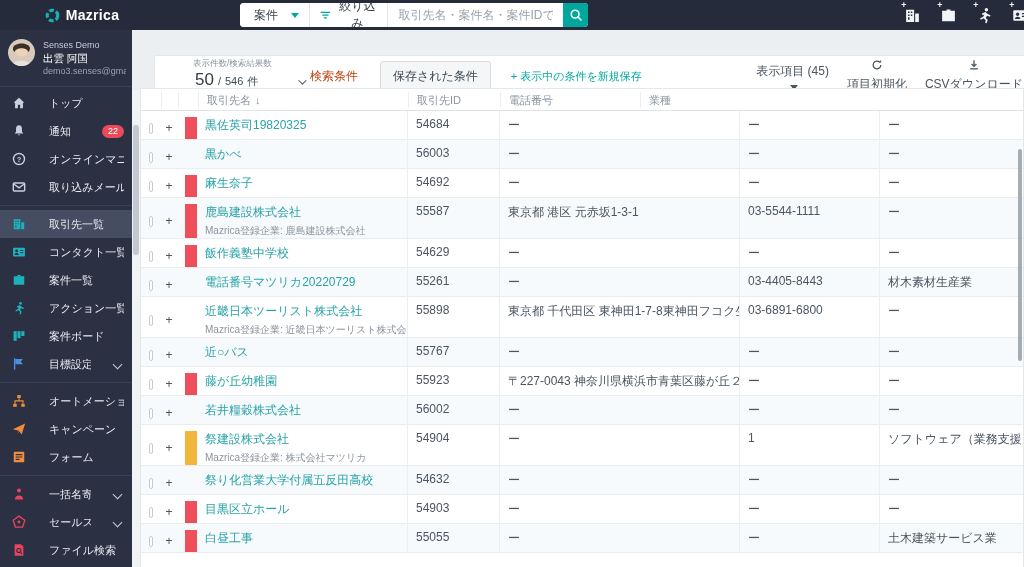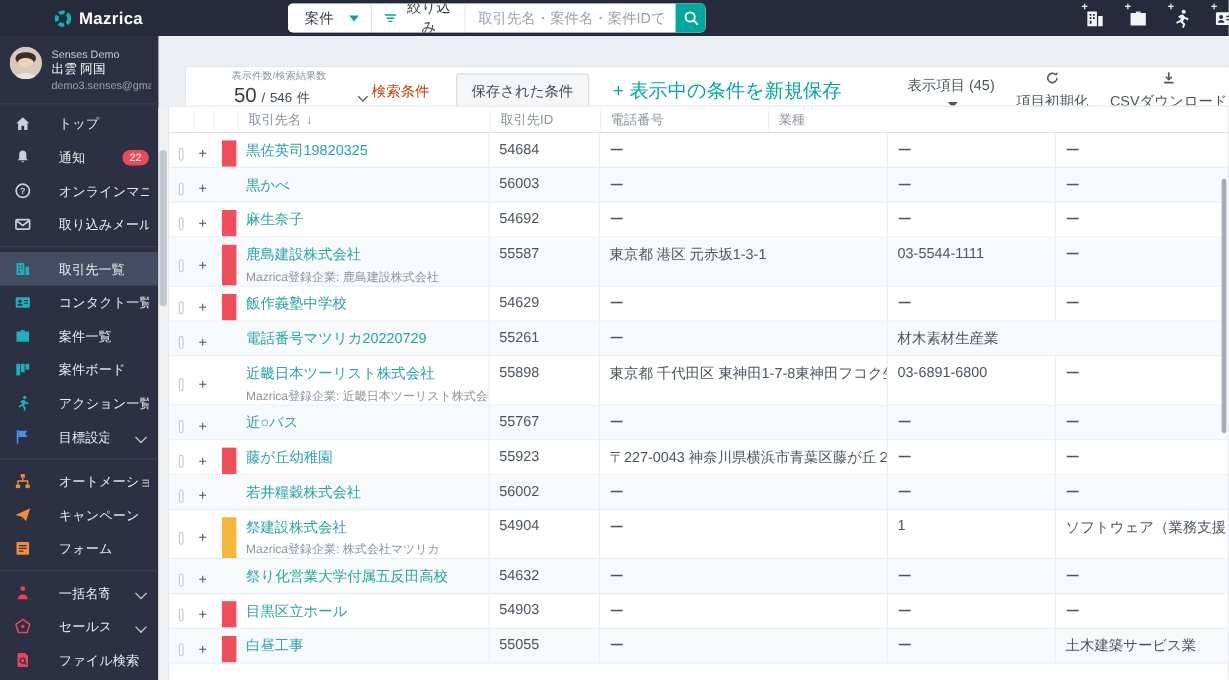--- a/index.html
+++ b/index.html
@@ -55,21 +55,21 @@
   .main { position:absolute; left:140px; top:30px; width:884px; height:537px; }
 
   .toolbar-card { position:absolute; left:14px; top:8px; width:884px; height:42px; background:#fff; border:1px solid #e4e8eb; border-radius:2px; display:flex; align-items:center;margin-top:17px; }
   .count-block { margin-left:38px; padding-bottom:2px; border-bottom:1px solid #d8dde2; }
   .count-label { font-size:8.5px; color:#8a94a0; }
   .count-line { font-size:11px; color:#3f4a55; display:flex; align-items:baseline; gap:4px; padding:0 6px 1px 2px; }
   .count-current { font-size:17px; color:#333b44; }
   .cond-toggle { display:flex; align-items:flex-end; gap:6px; margin-left:26px; font-size:12px; color:#c2410c; cursor:pointer; }
   .chev-dark { width:6px; height:6px; border-right:1.6px solid #4a5560; border-bottom:1.6px solid #4a5560; transform:rotate(45deg) translateY(-2px); }
   .saved-btn { margin-left:22px; font-size:12px; color:#3f4a55; background:#f5f6f8; border:1px solid #d9dde1; border-radius:3px; padding:6px 12px; cursor:pointer; }
-  .save-new { margin-left:20px; font-size:16px; color:#00a79d; cursor:pointer; white-space:nowrap;text-align:center; }
+  .save-new { margin-left:20px; font-size:11px; color:#00a79d; cursor:pointer; white-space:nowrap;text-align:center; }
   .toolbar-right { margin-left:auto; display:flex; align-items:center; gap:18px; padding-right:14px; }
   .tr-item { display:flex; align-items:center; gap:5px; font-size:12px; color:#4a5560; cursor:pointer; white-space:nowrap;flex-direction:column; }
   .tr-item svg { width:12px; height:12px; }
   .caret-small { width:0; height:0; border-left:4px solid transparent; border-right:4px solid transparent; border-top:5px solid #4a5560; margin-left:2px; }
 
   .table-card { position:absolute; left:0; top:58px; width:884px; height:498px; background:#fff; border:1px solid #e4e8eb; overflow:hidden; }
   .thead { display:flex; height:22px; align-items:center; border-bottom:1px solid #dfe4e8; background:#fff; }
   .th { font-size:11px; color:#8a94a0; padding:0 8px; border-left:1px solid #eceff2; height:16px; line-height:16px; white-space:nowrap; overflow:hidden; }
   .c0 { width:20px; flex:none; } .c1 { width:16px; flex:none; } .c2 { width:20px; flex:none; }
   .c3 { width:210px; flex:none; } .c4 { width:92px; flex:none; } .c5 { width:240px; flex:none; }
@@ -230,35 +230,35 @@
     <span class="nicon icon-teal">
           <svg viewBox="0 0 16 16">
             <path d="M6.2 3.6V2.4h3.6v1.2H14v9.8H2V3.6zm1.2 0h1.2V3.5H7.4z"></path>
           </svg>
         </span>
     <span class="nav-label">案件一覧</span>
   </div>
       <div class="nav-item">
     <span class="nicon icon-teal">
           <svg viewBox="0 0 16 16">
+            <circle cx="9.8" cy="2.6" r="1.6"></circle>
+            <path d="M5.5 6.2l3.4-1.6 2 2.1 2.7 1-.5 1.5-2.7-1-1.2 2.2 1.9 1.9-1.2 3.1-1.4-.6.8-2.1-2.2-2-2.6 1.4-.7-1.3 3.2-1.9.8-1.8-1.5.7z"></path>
+          </svg>
+        </span>
+    <span class="nav-label">アクション一覧</span>
+  </div>
+      <div class="nav-item">
+    <span class="nicon icon-teal">
+          <svg viewBox="0 0 16 16">
             <rect x="1.8" y="2.5" width="3.6" height="11"></rect>
             <rect x="6.2" y="2.5" width="3.6" height="8"></rect>
             <rect x="10.6" y="2.5" width="3.6" height="5.5"></rect>
           </svg>
         </span>
     <span class="nav-label">案件ボード</span>
-  </div>
-      <div class="nav-item">
-    <span class="nicon icon-teal">
-          <svg viewBox="0 0 16 16">
-            <circle cx="9.8" cy="2.6" r="1.6"></circle>
-            <path d="M5.5 6.2l3.4-1.6 2 2.1 2.7 1-.5 1.5-2.7-1-1.2 2.2 1.9 1.9-1.2 3.1-1.4-.6.8-2.1-2.2-2-2.6 1.4-.7-1.3 3.2-1.9.8-1.8-1.5.7z"></path>
-          </svg>
-        </span>
-    <span class="nav-label">アクション一覧</span>
   </div>
       <div class="nav-item">
     <span class="nicon icon-blue">
           <svg viewBox="0 0 16 16">
             <path d="M3 1.5v13" stroke="currentColor" stroke-width="1.6"></path>
             <path d="M3.8 2.2h8.6l-2.3 3 2.3 3H3.8z"></path>
           </svg>
         </span>
     <span class="nav-label">目標設定</span>
   <i class="chev"></i>
@@ -474,20 +474,21 @@
     <div class="cell c1 cell-plus">+</div>
     <div class="cell c2 cell-color">
             <div class="colorbar none"></div>
           </div>
     <div class="cell c3 cell-name">
       <div class="name-link">電話番号マツリカ20220729</div>
 
     </div>
     <div class="cell c4 bordered">55261</div>
     <div class="cell c5 bordered">ー</div>
+    <div class="cell c6 bordered">03-4405-8443</div>
     <div class="cell c7 bordered">材木素材生産業</div>
   </div>
         <div class="trow" style="height: 41px;">
     <div class="cell c0 cell-check">
             <span class="checkbox"></span>
           </div>
     <div class="cell c1 cell-plus">+</div>
     <div class="cell c2 cell-color">
             <div class="colorbar none"></div>
           </div>

